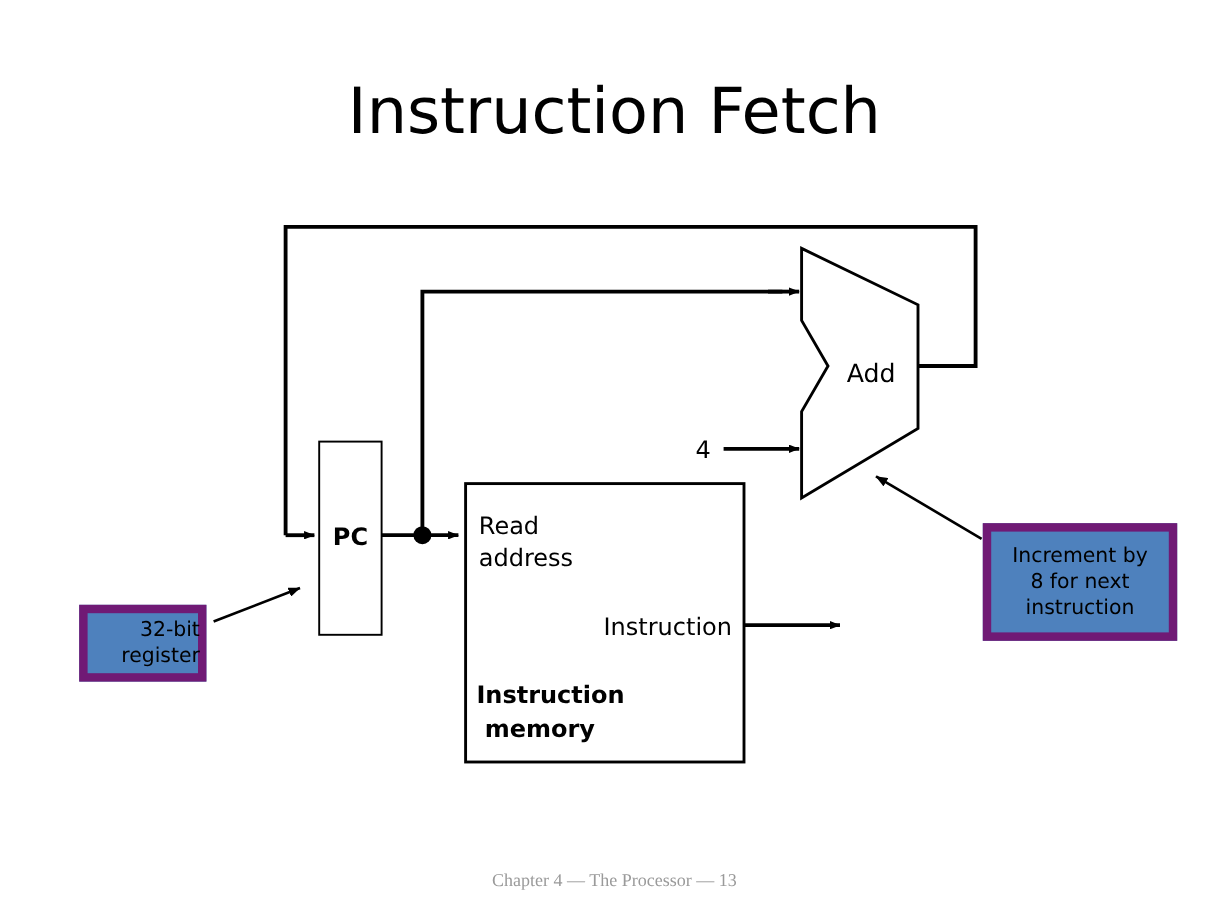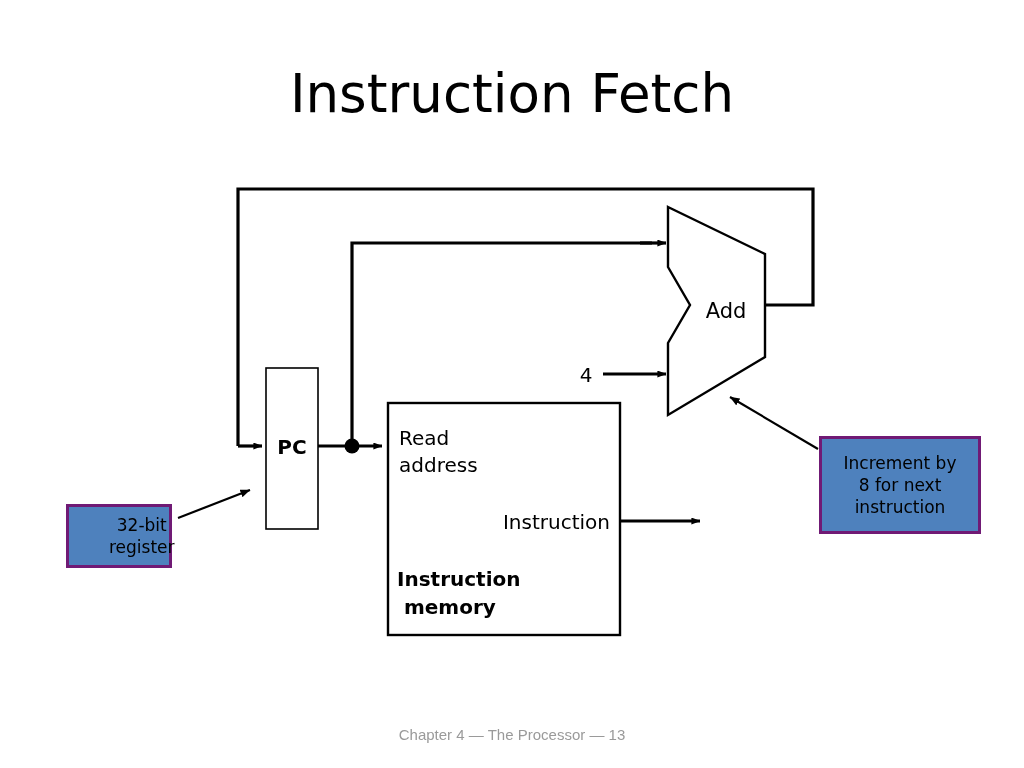--- a/index.html
+++ b/index.html
@@ -46,44 +46,44 @@
   .dg-text {
     font-family: "DejaVu Sans", "Liberation Sans", sans-serif;
     fill: #000000;
   }
   #slide-footer {
     position: absolute;
     left: 0;
     top: 721px;
     width: 1024px;
     text-align: center;
-    font-family: Liberation Sans, sans-serif;
+    font-family: Liberation Serif, serif;
     font-size: 15px;
     color: #9a9a9a;
     white-space: nowrap;
   }
   .callout-box {
     position: absolute;
     box-sizing: border-box;
     background: #4e81bd;
-    border: 3px solid #701a75;
+    border: 7px solid #701a75;
     font-family: "DejaVu Sans", "Liberation Sans", sans-serif;
     font-size: 17px;
     line-height: 22px;
     color: #000000;
     display: flex;
     align-items: center;
   }
   #callout-register {
     left: 66px;
     top: 499px;
     width: 106px;
     height: 64px;
-    padding-left: 40px;
-    text-align: center;
+    padding-left: 28px;
+    text-align: right;
   }
   #callout-increment {
     left: 819px;
     top: 431px;
     width: 162px;
     height: 98px;
     justify-content: center;
     text-align: center;
   }
   .callout-line { display: block; }

